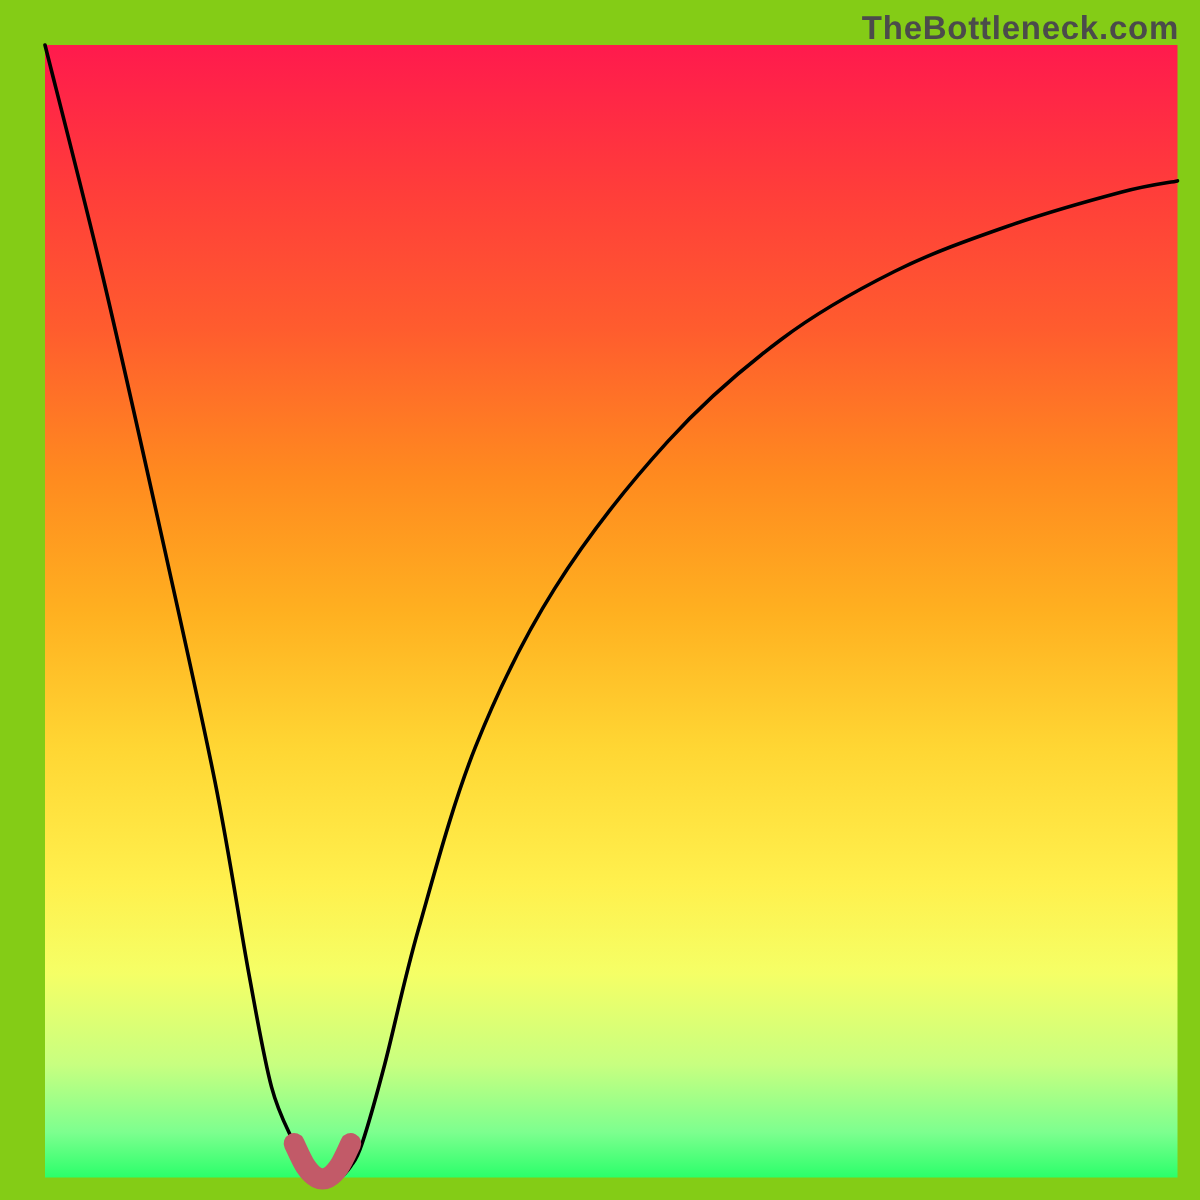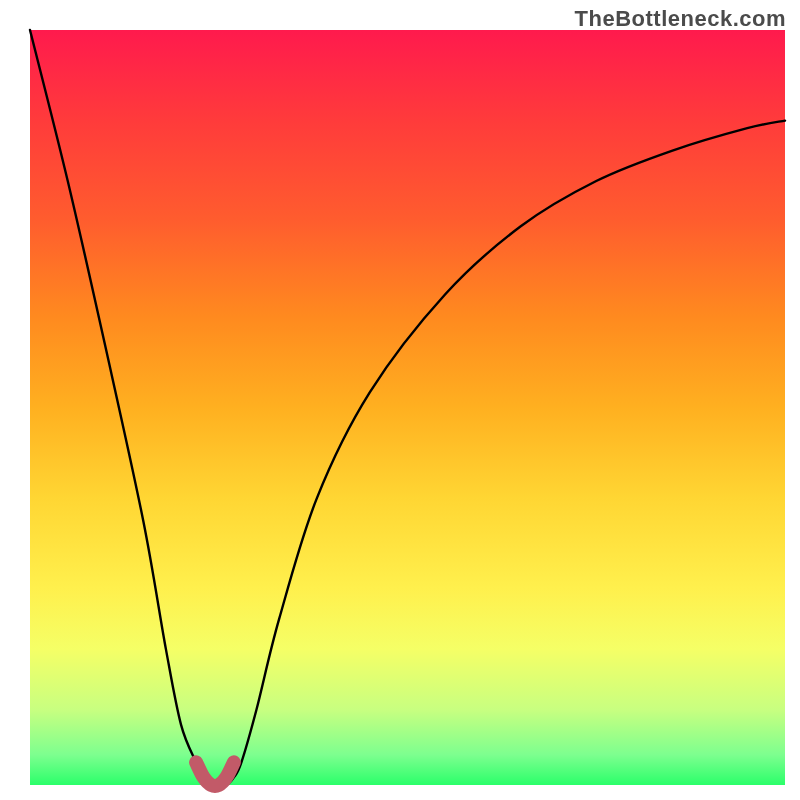--- a/index.html
+++ b/index.html
@@ -8,21 +8,21 @@
     width: 800px;
     height: 800px;
     overflow: hidden;
     background: #000;
     font-family: Arial, Helvetica, sans-serif;
   }
   .stage {
     position: relative;
     width: 800px;
     height: 800px;
-    background: #ffffff;
+    background: #84cc16;
   }
   .plot-area {
     position: absolute;
     left: 30px;
     top: 30px;
     width: 755px;
     height: 755px;
     background: linear-gradient(to bottom,
       #ff1a4d 0%,
       #ff3b3b 12%,

